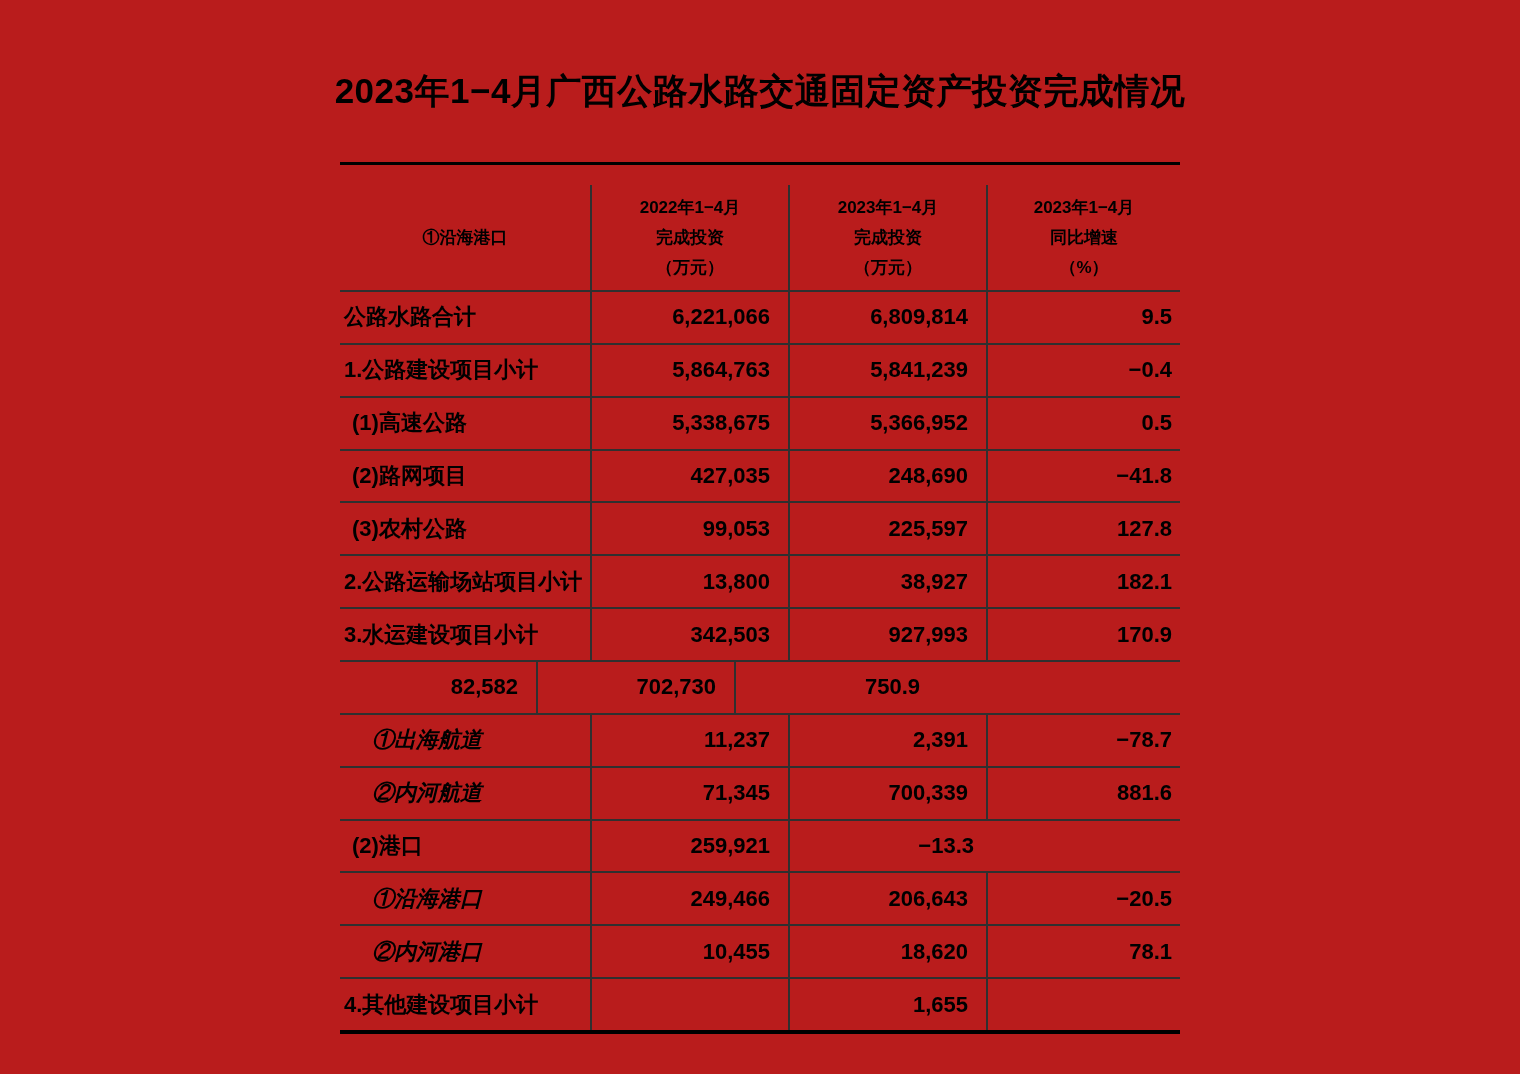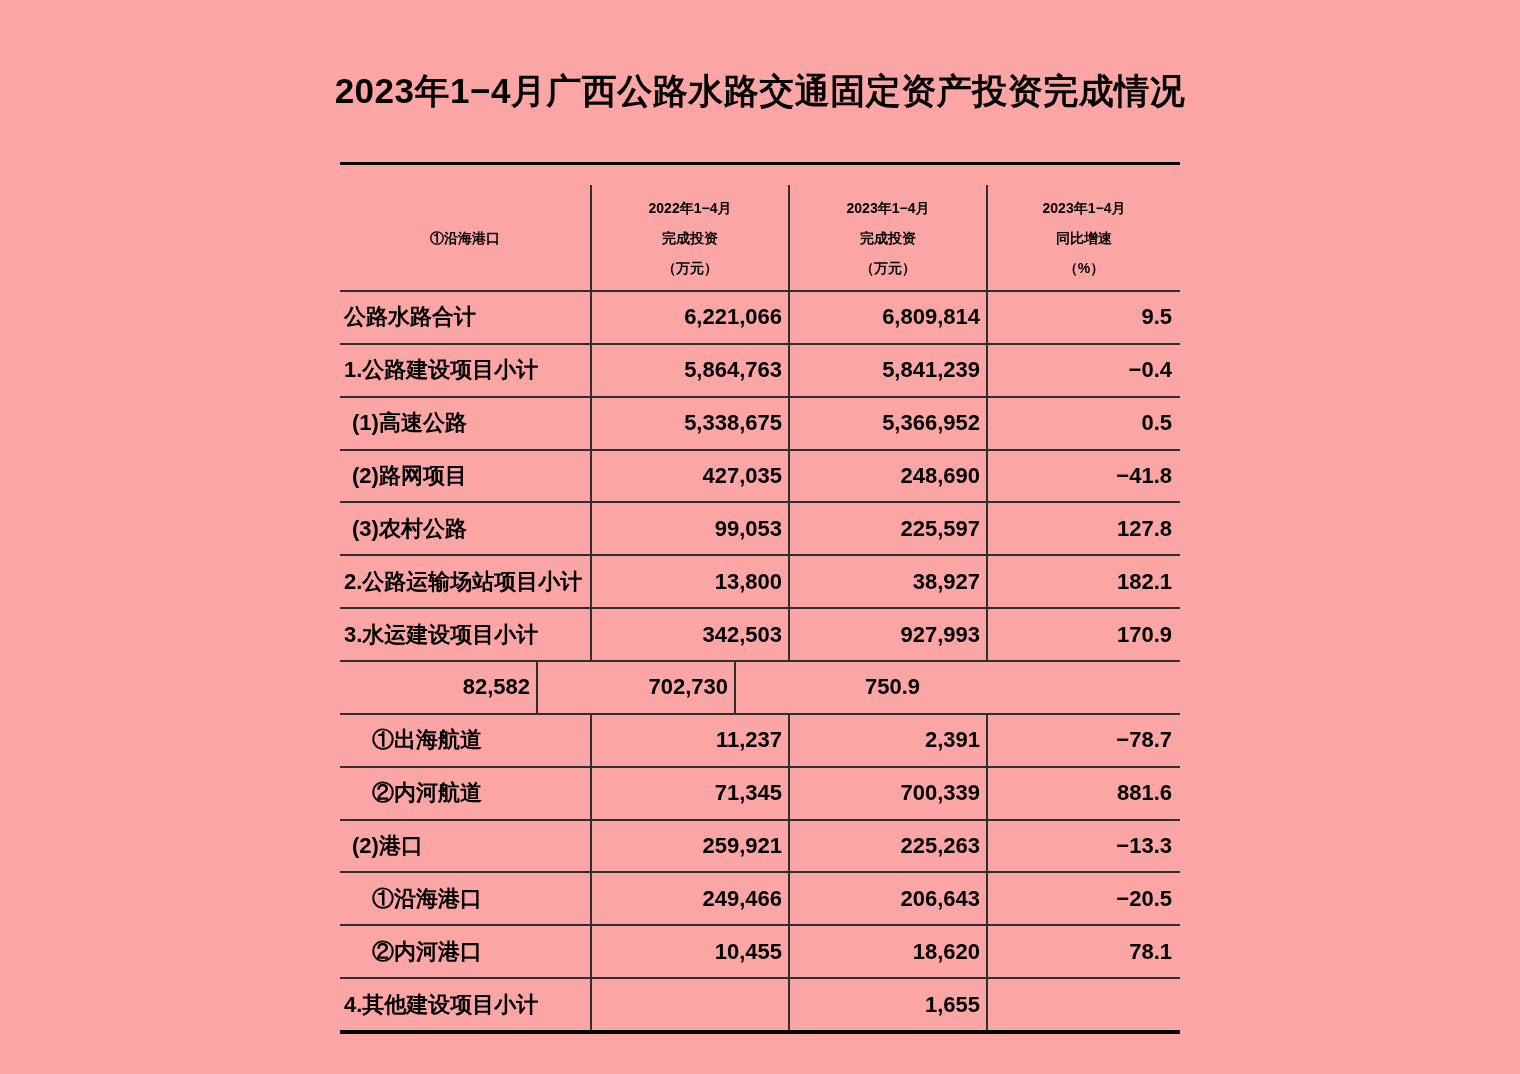--- a/index.html
+++ b/index.html
@@ -10,21 +10,21 @@
   body {
     width: 1520px;
     height: 1074px;
     font-family: "Liberation Sans", sans-serif;
     color: #000000;
   }
   .page {
     position: relative;
     width: 1520px;
     height: 1074px;
-    background: #fca5a5;
+    background: #b91c1c;
     overflow: hidden;
   }
   .title {
     position: absolute;
     left: 0;
     top: 68px;
     width: 100%;
     margin: 0;
     text-align: center;
     font-size: 35px;
@@ -60,36 +60,36 @@
   .c3 { width: 198px; }
   .c4 { width: 192px; }
   .c1, .c2, .c3 { border-right: 2px solid #303030; }
   .th {
     display: flex;
     flex-direction: column;
     justify-content: center;
     align-items: center;
     text-align: center;
     font-weight: bold;
-    font-size: 14px;
+    font-size: 17px;
     line-height: 30px;
     margin-top: 20px;
   }
   .td {
     display: flex;
     align-items: center;
     font-weight: bold;
     font-size: 22px;
     overflow: hidden;
     white-space: nowrap;
   }
   .td.labelcell { justify-content: flex-start; padding-left: 4px; }
   .td.labelcell.ind1 { padding-left: 12px; }
-  .td.labelcell.ind2 { padding-left: 32px; }
-  .td.num { justify-content: flex-end; padding-right: 6px; }
+  .td.labelcell.ind2 { padding-left: 32px; font-style: italic; }
+  .td.num { justify-content: flex-end; padding-right: 18px; }
   .td.num.c4 { padding-right: 8px; padding-left: 12px; }
 </style>
 </head>
 <body>
 
 <div class="page">
   <h1 class="title">2023年1−4月广西公路水路交通固定资产投资完成情况</h1>
 
   <div class="table">
 
@@ -179,21 +179,20 @@
     <div class="tr">
       <div class="td c1 labelcell ind2">②内河航道</div>
       <div class="td c2 num">71,345</div>
       <div class="td c3 num">700,339</div>
       <div class="td c4 num">881.6</div>
     </div>
 
     <div class="tr">
       <div class="td c1 labelcell ind1">(2)港口</div>
       <div class="td c2 num">259,921</div>
-      <div class="td c3 num">225,263</div>
       <div class="td c4 num">−13.3</div>
     </div>
 
     <div class="tr">
       <div class="td c1 labelcell ind2">①沿海港口</div>
       <div class="td c2 num">249,466</div>
       <div class="td c3 num">206,643</div>
       <div class="td c4 num">−20.5</div>
     </div>
 

